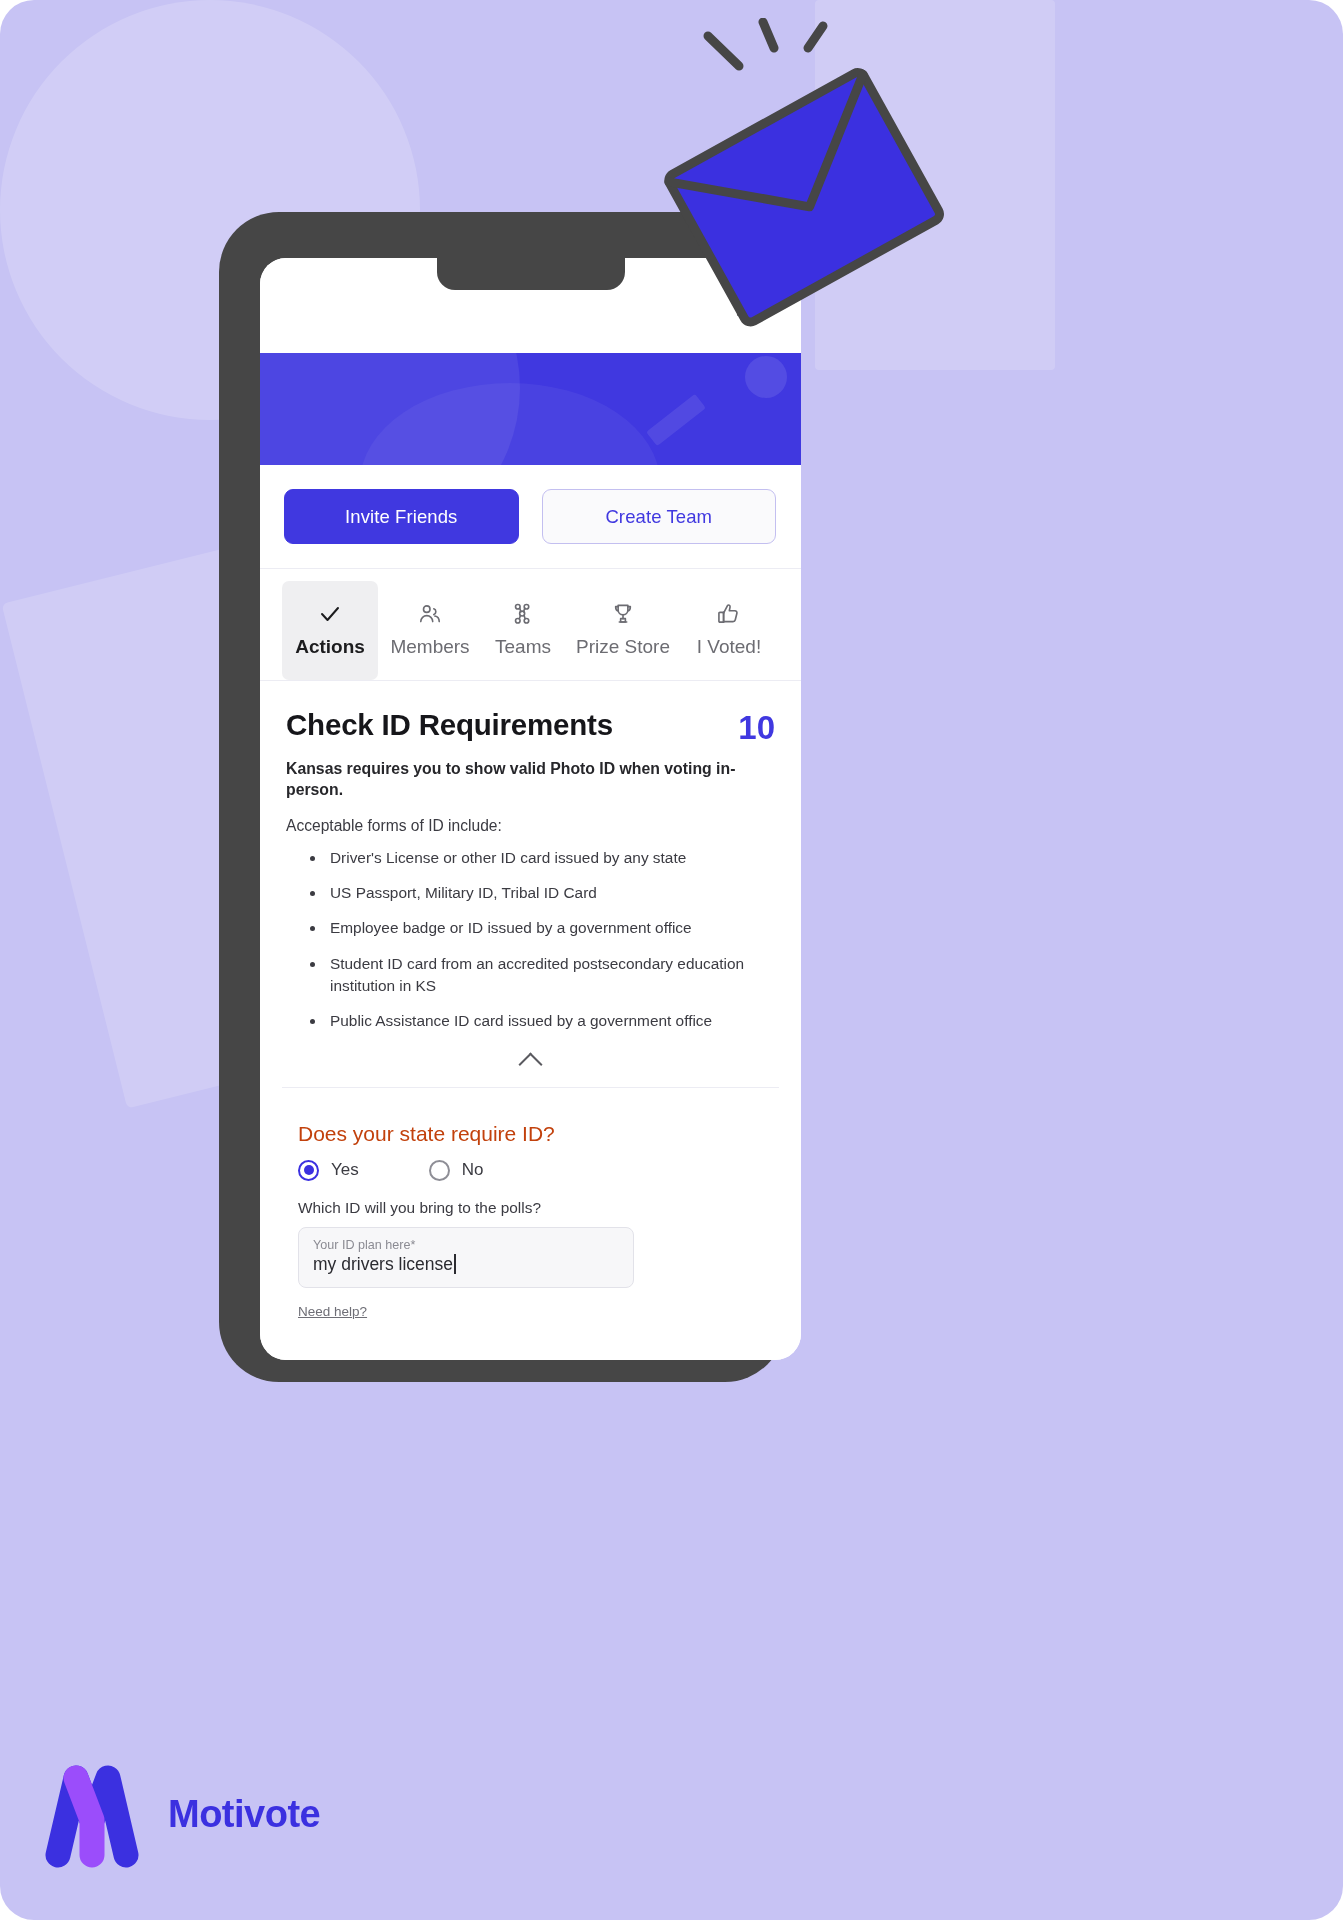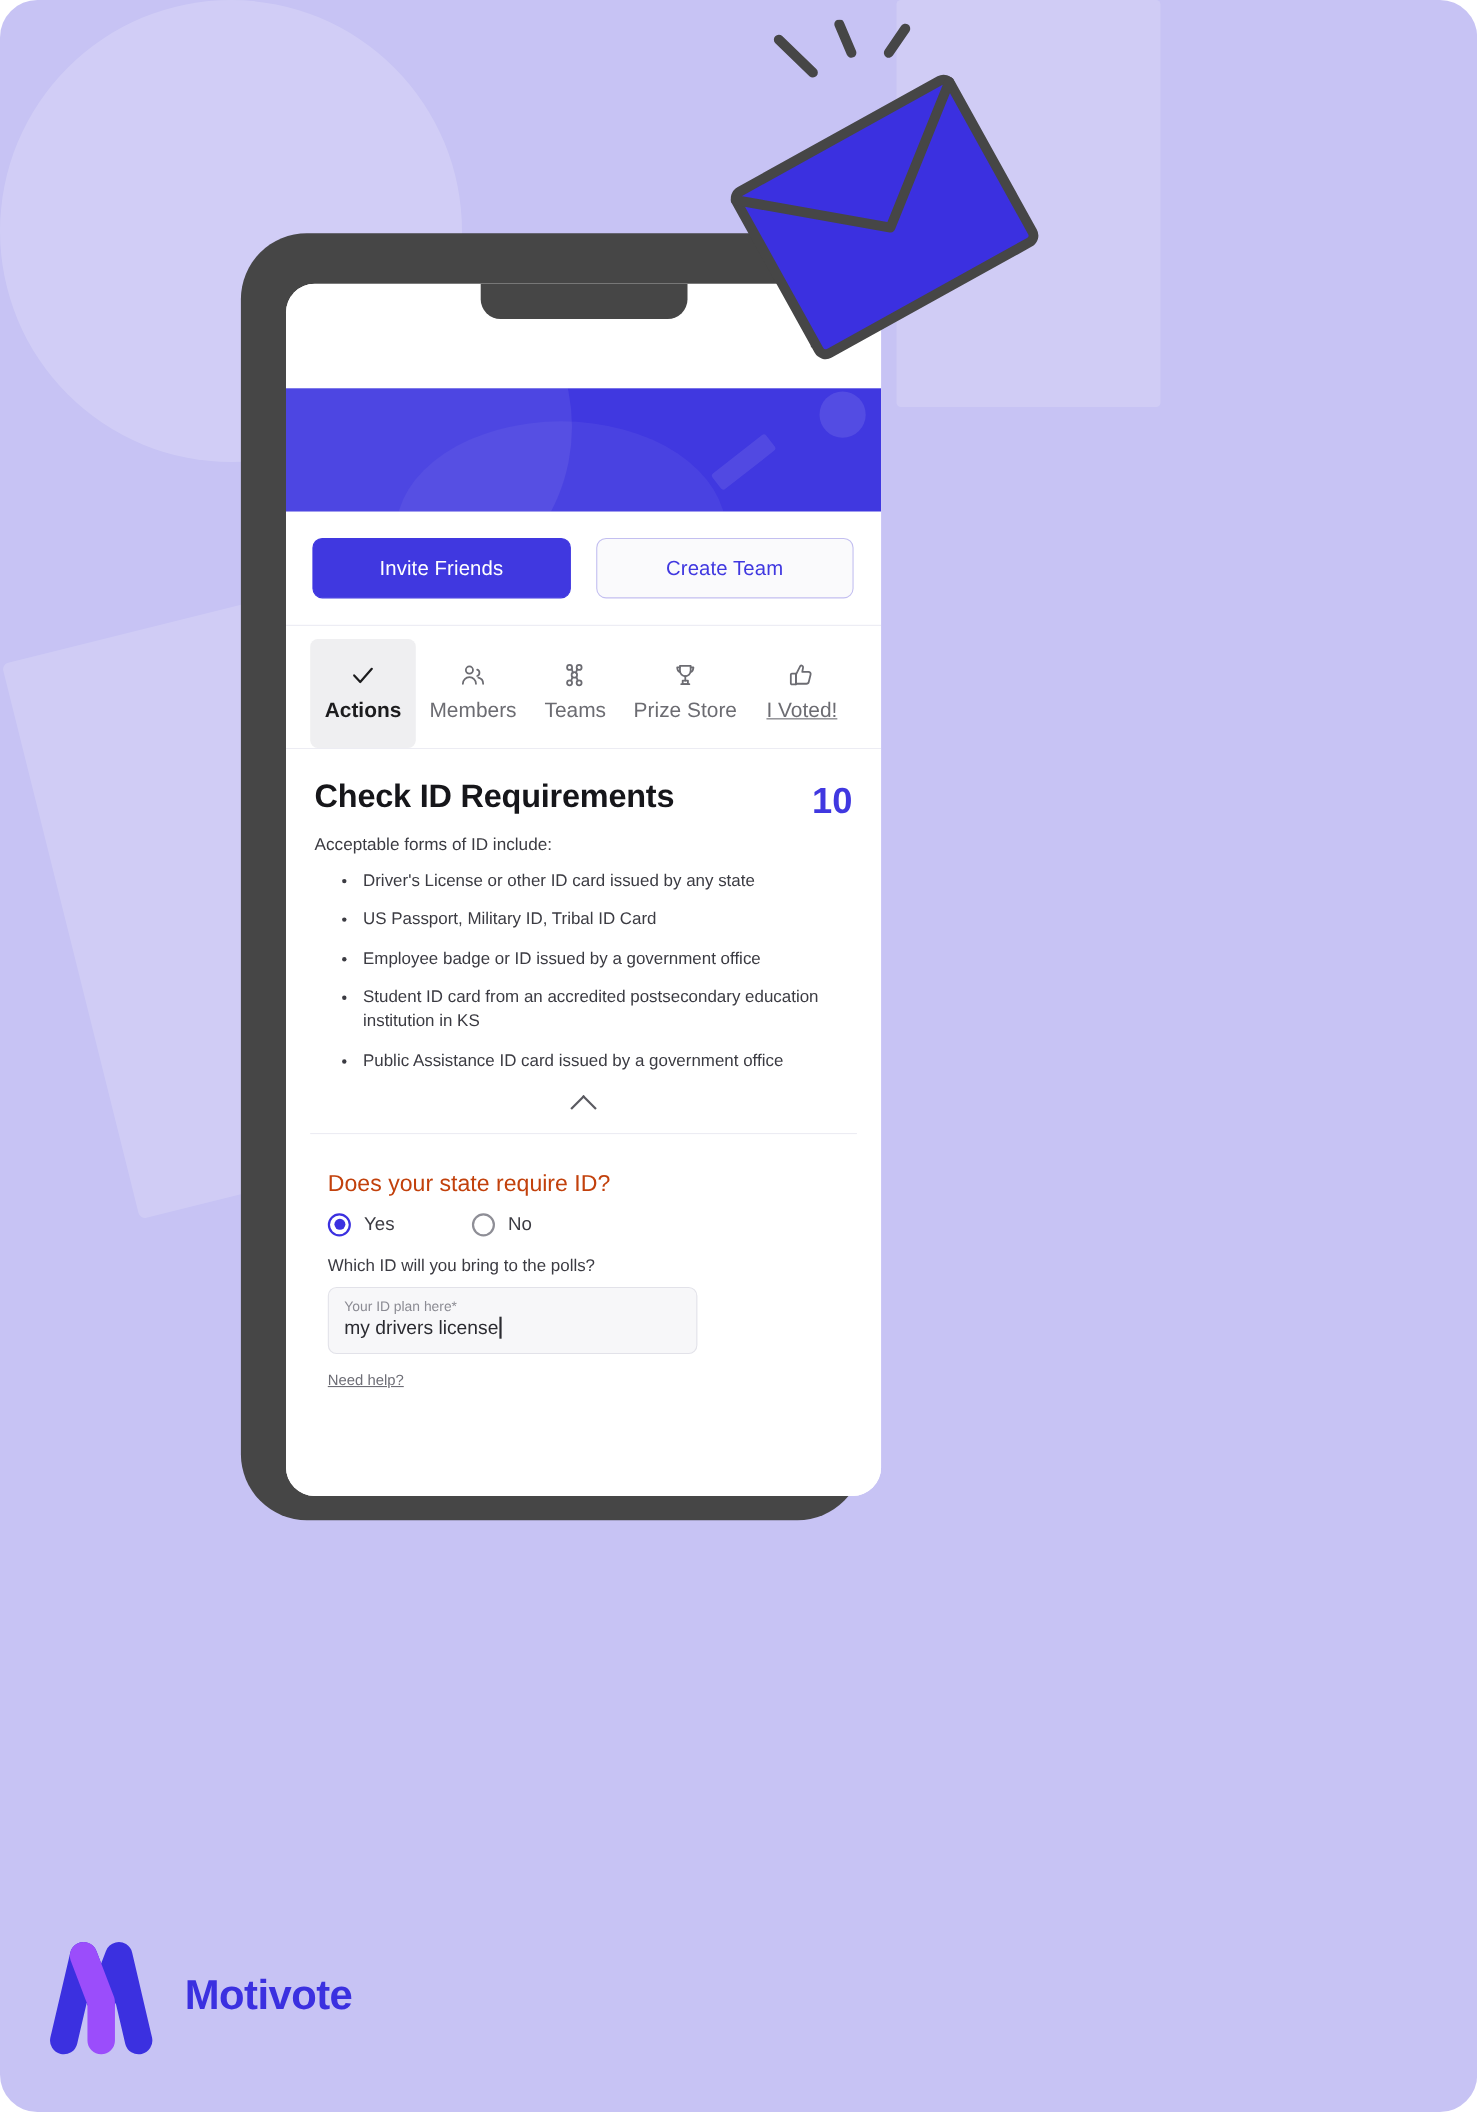--- a/index.html
+++ b/index.html
@@ -140,21 +140,21 @@
     color: #6c6c72;
     font-size: 19px;
     margin-top: 12px;
   }
   .tab .ic { height: 26px; display: flex; align-items: center; }
   .tab.active { background: #efeff1; color: #1c1c1e; font-weight: 700; }
   .tab-actions { min-width: 96px; }
   .tab-members{ min-width: 104px; }
   .tab-teams  { min-width: 82px; }
   .tab-prize  { min-width: 118px; }
-  .tab-voted  { min-width: 94px; text-decoration: underline; }
+  .tab-voted  { min-width: 94px; }
 
   
   .card {
     padding: 28px 26px 0 26px;
     flex: 1 1 auto;
     overflow: hidden;
     background: #fff;
   }
   .card-head {
     display: flex;
@@ -383,20 +383,21 @@
           <span>I Voted!</span>
         </div>
       </div>
 
       <div class="card">
         <div class="card-head">
           <div class="card-title">Check ID Requirements</div>
           <div class="card-points">10</div>
         </div>
 
+        <div class="card-lead">Kansas requires you to show valid Photo ID when voting in-person.</div>
         <div class="card-sub">Acceptable forms of ID include:</div>
 
         <ul class="id-list">
           <li>Driver's License or other ID card issued by any state</li>
           <li>US Passport, Military ID, Tribal ID Card</li>
           <li>Employee badge or ID issued by a government office</li>
           <li>Student ID card from an accredited postsecondary education institution in KS</li>
           <li>Public Assistance ID card issued by a government office</li>
         </ul>
 

